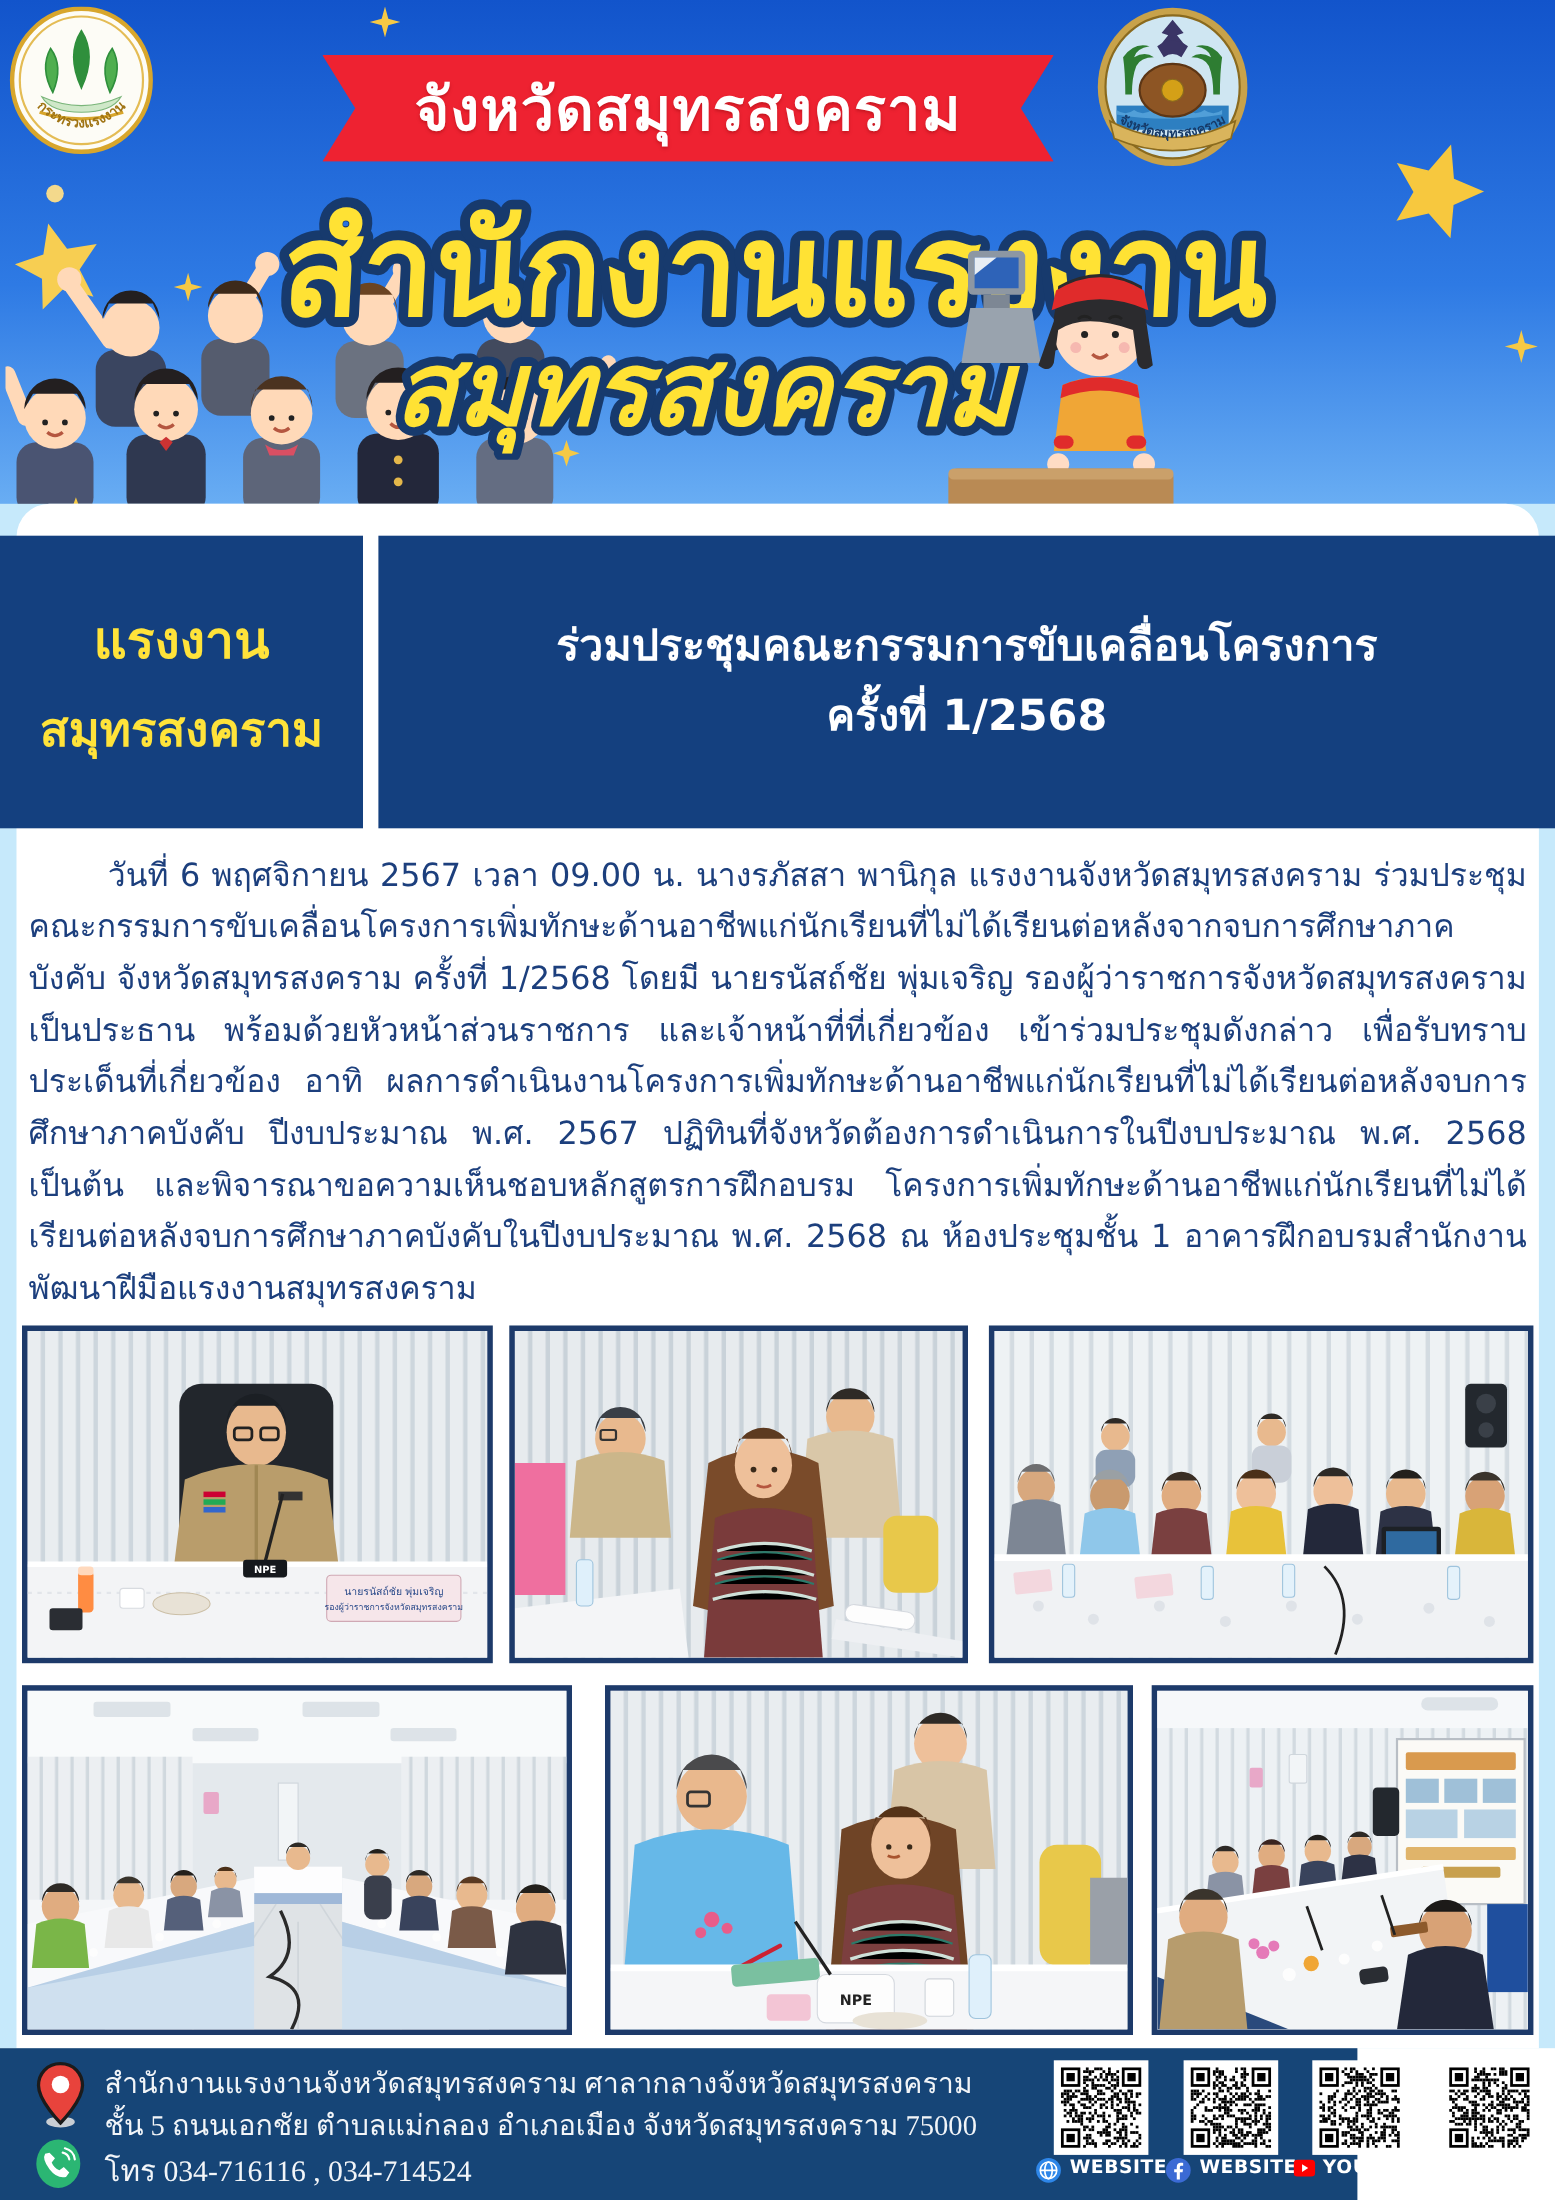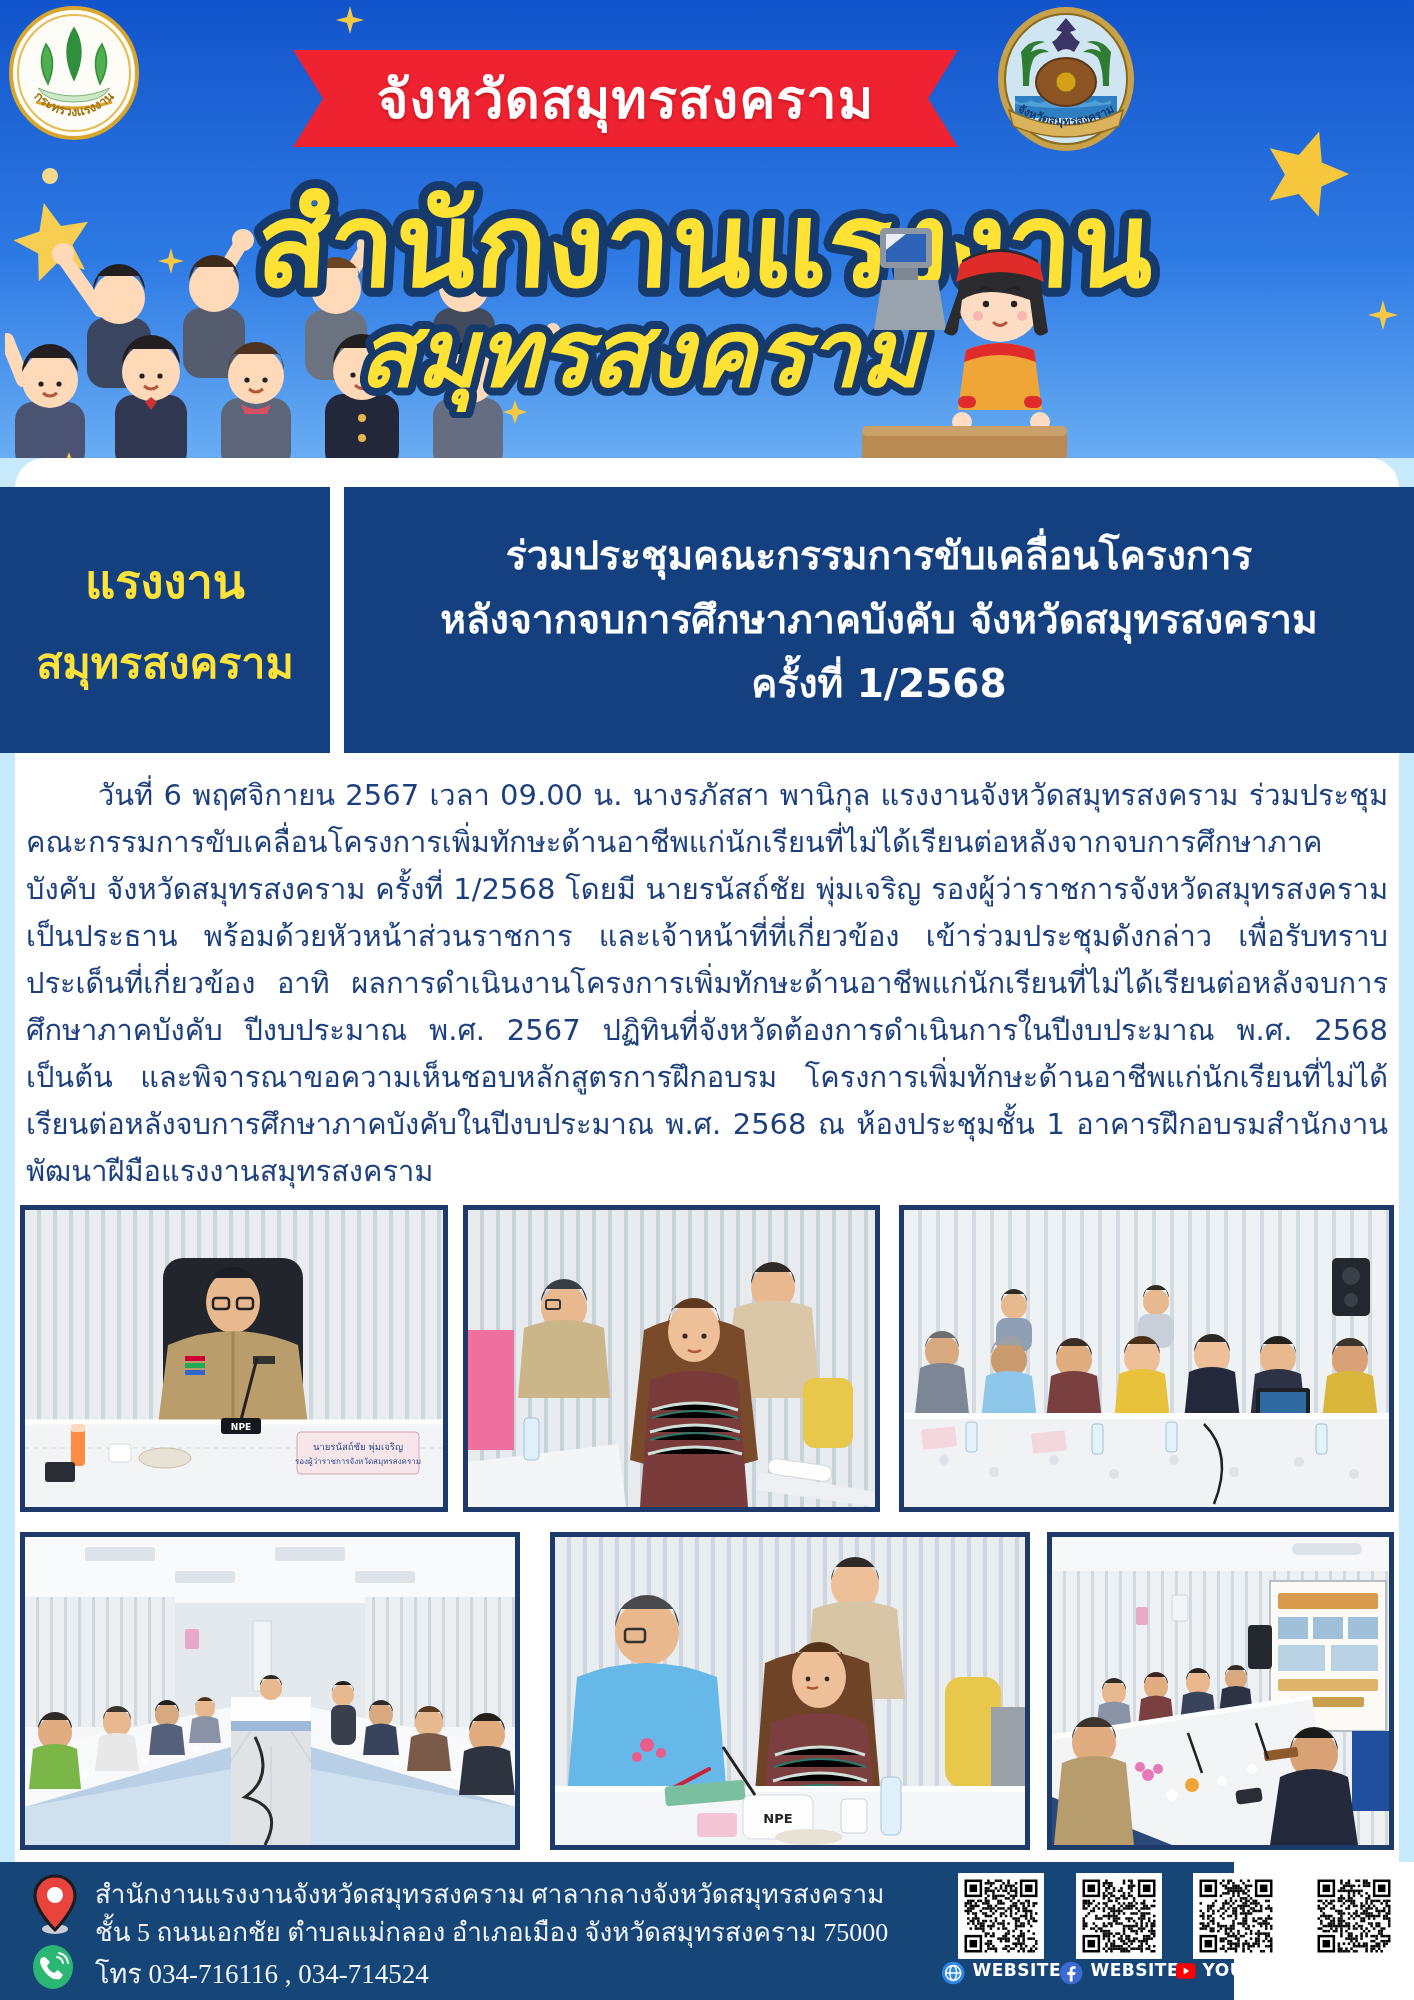--- a/index.html
+++ b/index.html
@@ -245,21 +245,20 @@
   <div class="content-bg">
     <div class="content-white"></div>
   </div>
 
   <div class="band-left">
     <div class="l1">แรงงาน</div>
     <div class="l2">สมุทรสงคราม</div>
   </div>
   <div class="band-right">
     <div>ร่วมประชุมคณะกรรมการขับเคลื่อนโครงการ</div>
-    <div>หลังจากจบการศึกษาภาคบังคับ จังหวัดสมุทรสงคราม</div>
     <div>ครั้งที่ 1/2568</div>
   </div>
 
   <div class="article">วันที่ 6 พฤศจิกายน 2567 เวลา 09.00 น. นางรภัสสา พานิกุล แรงงานจังหวัดสมุทรสงคราม ร่วมประชุมคณะกรรมการขับเคลื่อนโครงการเพิ่มทักษะด้านอาชีพแก่นักเรียนที่ไม่ได้เรียนต่อหลังจากจบการศึกษาภาคบังคับ จังหวัดสมุทรสงคราม ครั้งที่ 1/2568 โดยมี นายรนัสถ์ชัย พุ่มเจริญ รองผู้ว่าราชการจังหวัดสมุทรสงคราม เป็นประธาน พร้อมด้วยหัวหน้าส่วนราชการ และเจ้าหน้าที่ที่เกี่ยวข้อง เข้าร่วมประชุมดังกล่าว เพื่อรับทราบประเด็นที่เกี่ยวข้อง อาทิ ผลการดำเนินงานโครงการเพิ่มทักษะด้านอาชีพแก่นักเรียนที่ไม่ได้เรียนต่อหลังจบการศึกษาภาคบังคับ ปีงบประมาณ พ.ศ. 2567 ปฏิทินที่จังหวัดต้องการดำเนินการในปีงบประมาณ พ.ศ. 2568 เป็นต้น และพิจารณาขอความเห็นชอบหลักสูตรการฝึกอบรม โครงการเพิ่มทักษะด้านอาชีพแก่นักเรียนที่ไม่ได้เรียนต่อหลังจบการศึกษาภาคบังคับในปีงบประมาณ พ.ศ. 2568 ณ ห้องประชุมชั้น 1 อาคารฝึกอบรมสำนักงานพัฒนาฝีมือแรงงานสมุทรสงคราม</div>
 
   <div class="photo" style="left:20px;top:1205px;width:428px;height:307px">
     <svg width="418" height="297" viewBox="0 0 418 297">
       <defs>
           <pattern id="b1" width="16" height="60" patternUnits="userSpaceOnUse">
             <rect width="16" height="60" fill="#e9edf0"></rect>

